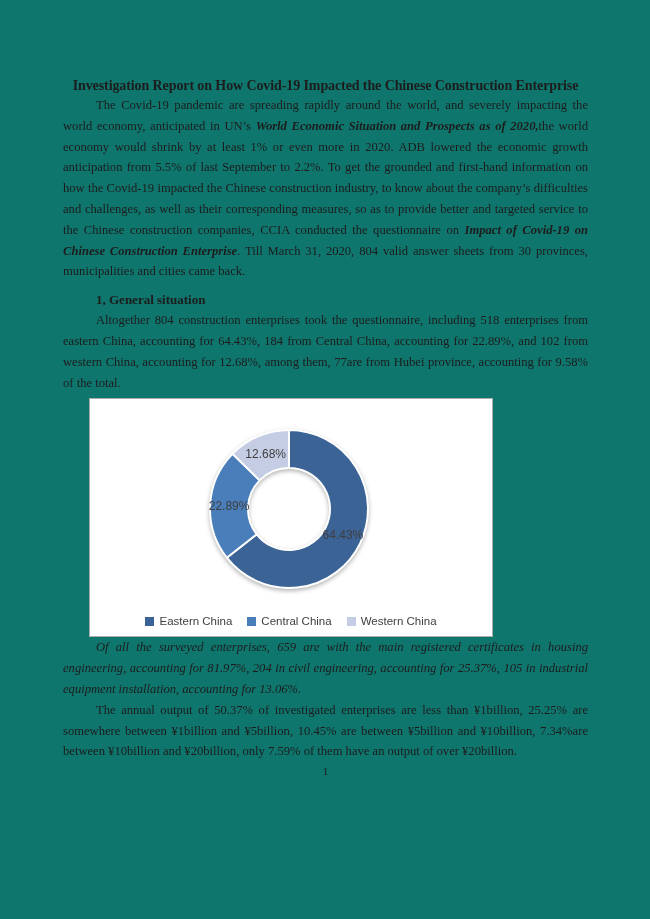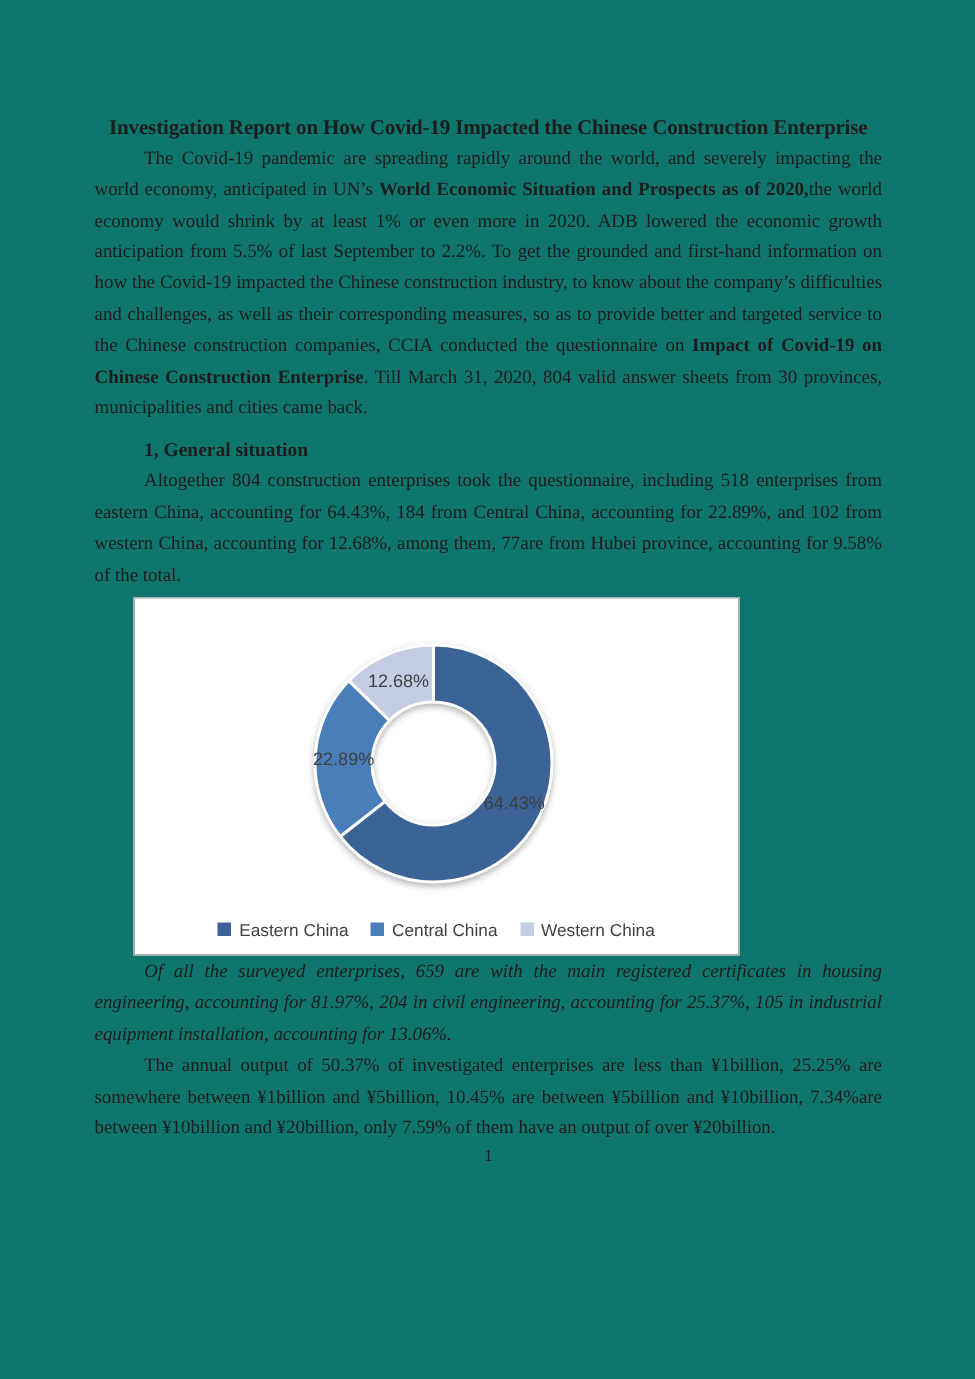--- a/index.html
+++ b/index.html
@@ -11,41 +11,41 @@
   .doc-title{
     margin:0;text-align:center;font-size:14px;font-weight:700;line-height:19px;
     letter-spacing:-0.1px;
   }
   .doc-subtitle{margin-top:17px;text-align:center;font-size:12.6px;line-height:17px;}
   p.body{
     margin:0;font-size:12.6px;line-height:20.8px;text-align:justify;
     text-indent:33px;
   }
   .p-intro{margin-top:29px;}
-  .bi{font-weight:700;}
+  .bi{font-weight:700;font-style:italic;}
   .section-heading{
     margin:8px 0 0 33px;font-size:13px;font-weight:700;line-height:20px;
   }
   .p-general{margin-top:9px;}
   .chart-figure{
     margin:5px 0 0 26px;width:402px;height:237px;border:1px solid #ababab;
     background:#ffffff;position:relative;
   }
   .chart-svg{display:block;}
   .slices{filter:drop-shadow(0 2px 2px rgba(90,90,90,0.45));}
   .slice-label{
     font-family:"Liberation Sans", sans-serif;font-size:12px;fill:#3f3f3f;
     text-anchor:middle;
   }
   .chart-legend{
     position:absolute;left:0;right:0;bottom:9px;display:flex;justify-content:center;
     gap:15px;font-family:"Liberation Sans", sans-serif;font-size:11.5px;color:#404040;
     align-items:center;
   }
-  .legend-item{display:inline-flex;align-items:flex-start;}
+  .legend-item{display:inline-flex;align-items:center;}
   .legend-swatch{display:inline-block;width:9px;height:9px;margin-right:5px;}
   .figure-caption{
     margin-top:17px;text-align:center;font-style:italic;font-size:12.6px;line-height:17px;
   }
   .p-certificates{margin-top:13px;font-style:italic;}
   .p-output{margin-top:8px;}
   .page-number{margin-top:2px;text-align:center;font-size:11px;line-height:15px;}
 </style>
 </head>
 <body>

